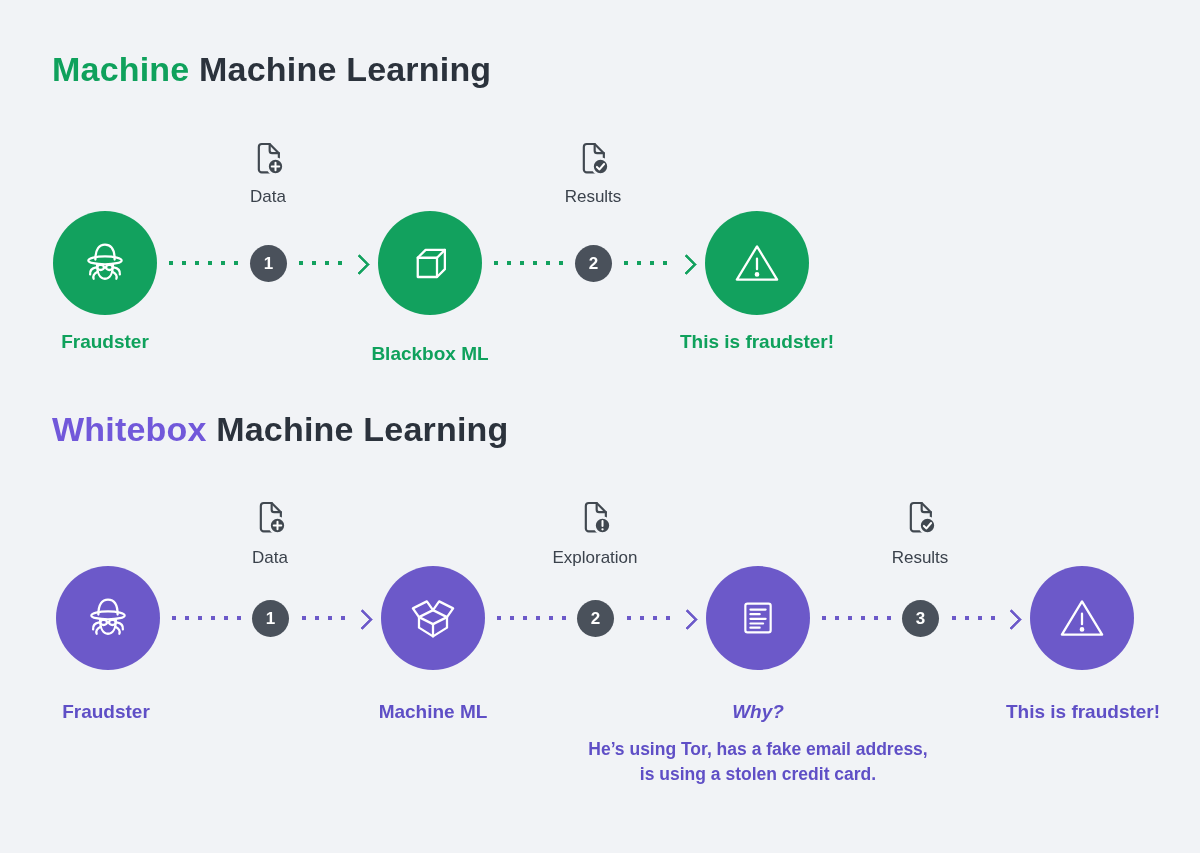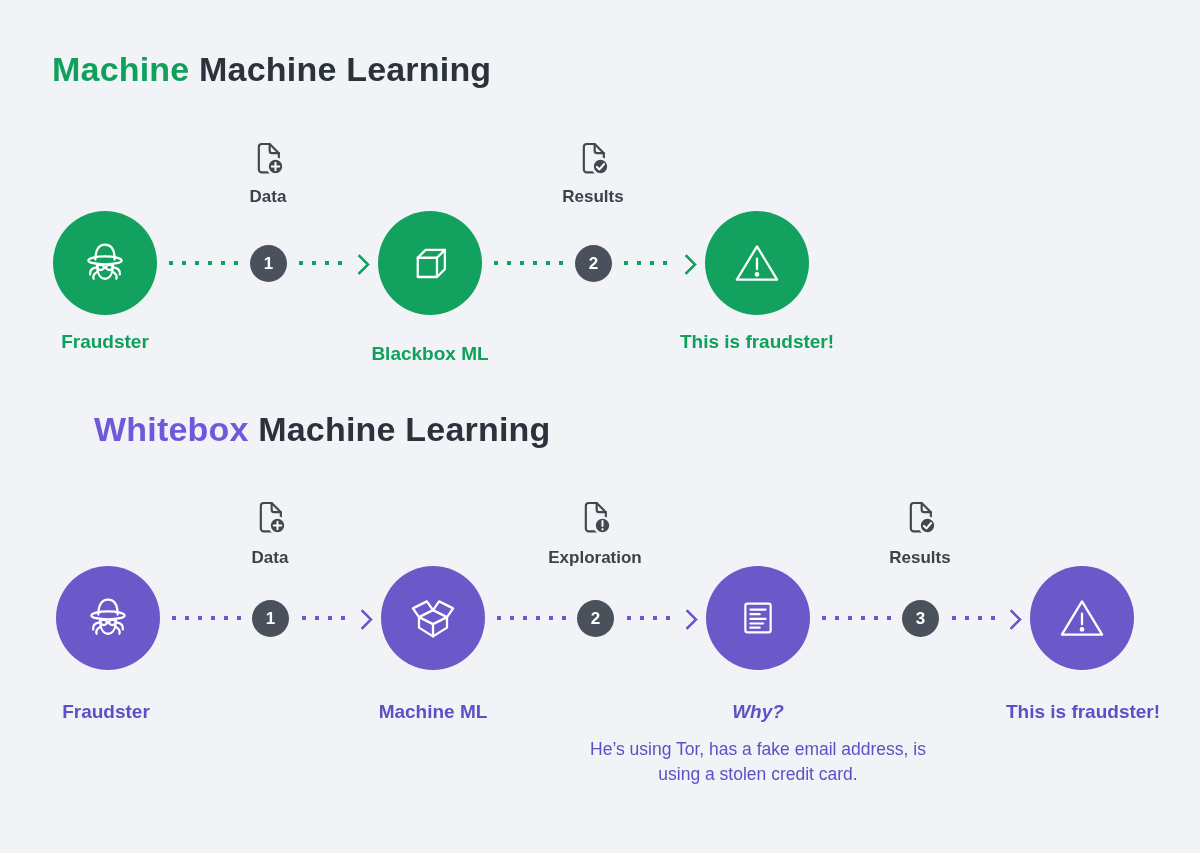--- a/index.html
+++ b/index.html
@@ -1,21 +1,21 @@
 <!DOCTYPE html>
 <html style="--background: #F1F3F6; --heading_dark: #2B323C; --green: #12A15E; --green_text: #0FA15C; --purple: #6C59C9; --purple_title: #7158DA; --purple_text: #5F4FC6; --slate: #4A515B; --icon_dark: #414850; --step_label: #3B424C;"><head>
 <meta charset="utf-8">
 <style>
   html,body{margin:0;padding:0;}
   body{font-family:"Liberation Sans", sans-serif;}
   .canvas{position:relative;width:1200px;height:853px;background:var(--background);overflow:hidden;}
 
   h1.sec-title{position:absolute;margin:0;font-size:34px;font-weight:700;color:var(--heading_dark);letter-spacing:.2px;}
   .accent-green{color:var(--green_text);}
-  .accent-purple{color:var(--purple_title);margin-left:42px;}
+  .accent-purple{color:var(--purple_title);}
 
   .node{position:absolute;width:104px;height:104px;border-radius:50%;display:flex;align-items:center;justify-content:center;}
   .node.green{background:var(--green);}
   .node.purple{background:var(--purple);}
   .node svg{display:block;}
 
   .node-label{position:absolute;width:240px;text-align:center;font-size:19px;font-weight:700;}
   .green-text{color:var(--green_text);}
   .purple-text{color:var(--purple_text);}
 
@@ -25,23 +25,23 @@
 
   .chev{position:absolute;width:12px;height:12px;border-top:3.5px solid;border-right:3.5px solid;border-radius:1px;transform:rotate(45deg);}
   .chev.green{border-color:var(--green);}
   .chev.purple{border-color:var(--purple);}
 
   .badge{position:absolute;width:37px;height:37px;border-radius:50%;background:var(--slate);color:#fff;
          display:flex;align-items:center;justify-content:center;font-size:17px;font-weight:700;
          box-shadow:0 0 0 5px var(--background);}
 
   .step-icon{position:absolute;width:40px;height:40px;color:var(--icon_dark);}
-  .step-label{position:absolute;width:160px;text-align:center;font-size:17px;font-weight:700;color:var(--step_label);}
-
-  .para{position:absolute;width:340px;text-align:center;font-size:17.5px;line-height:1.45;color:var(--purple_text);font-weight:400;}
+  .step-label{position:absolute;width:160px;text-align:center;font-size:17px;font-weight:400;color:var(--step_label);}
+
+  .para{position:absolute;width:340px;text-align:center;font-size:17.5px;line-height:1.45;color:var(--purple_text);font-weight:700;}
 </style>
 </head>
 <body>
 
 <div class="canvas">
 
   <section>
     <h1 class="sec-title" style="left:52px;top:50px;"><span class="accent-green">Machine</span><span> Machine Learning</span></h1>
 
     <div class="node green" style="left:53px;top:211px;">

